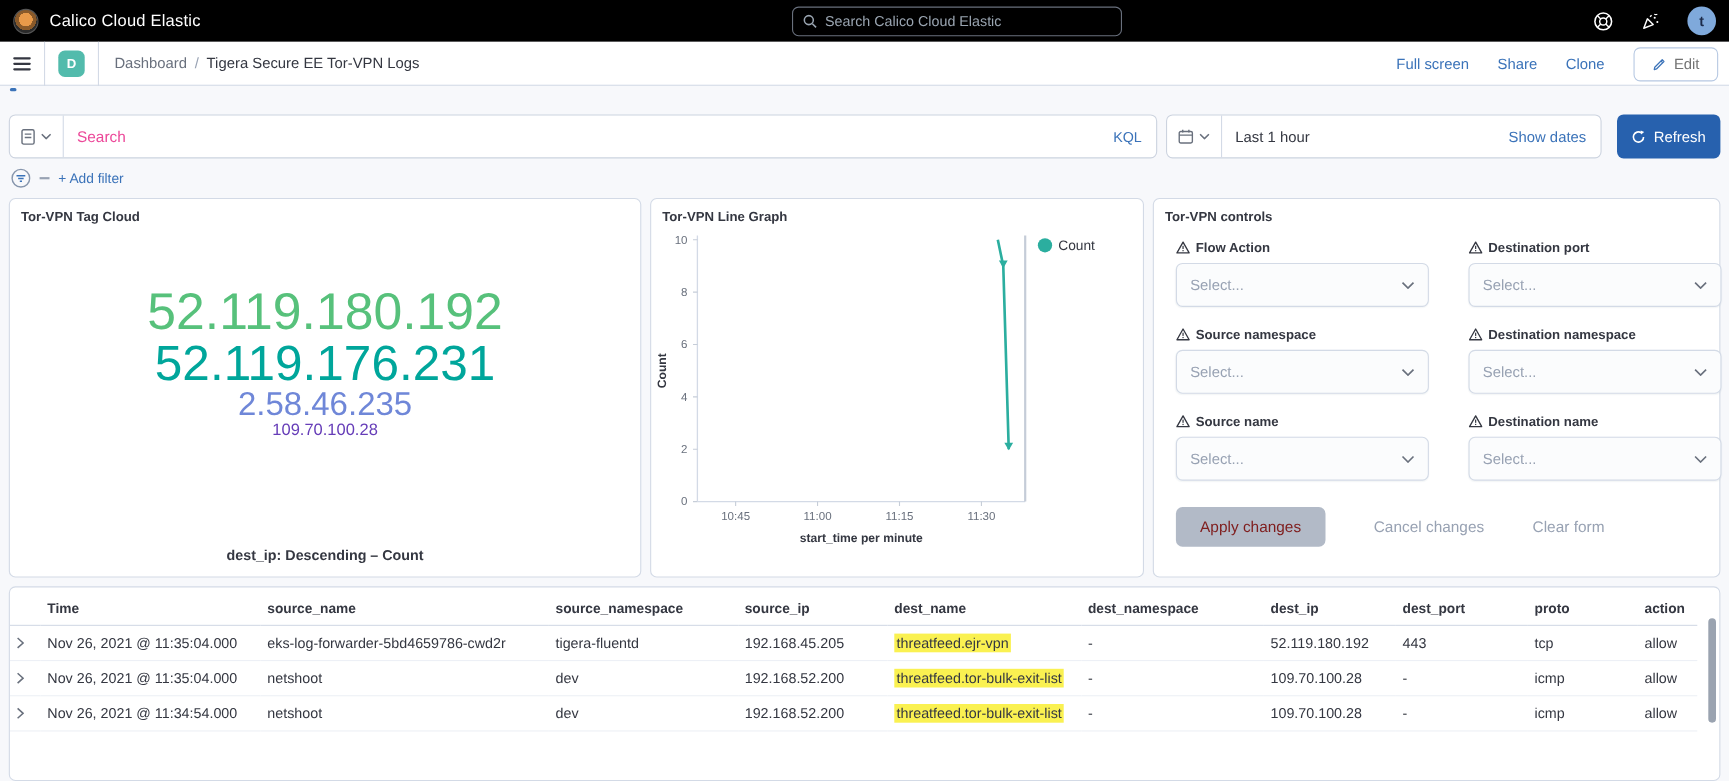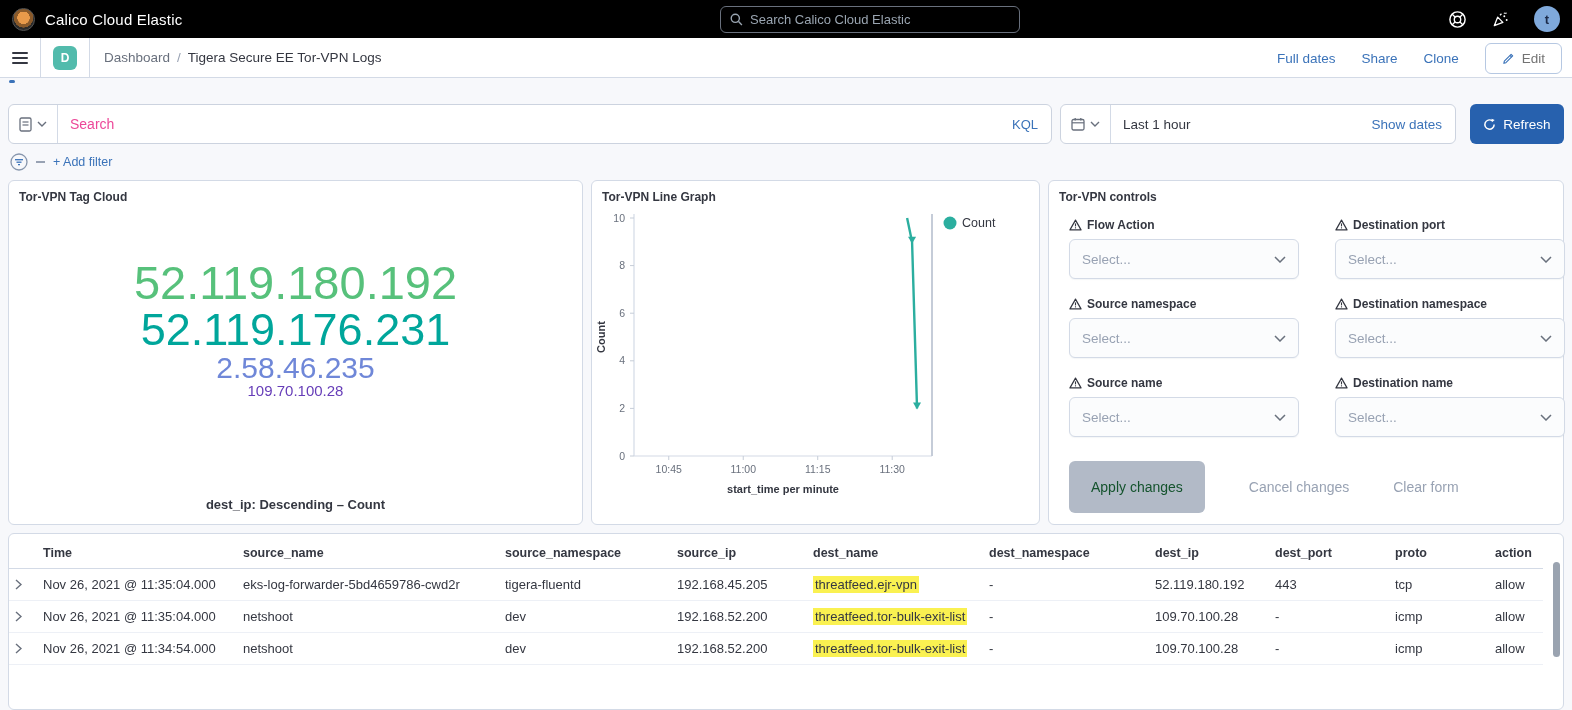--- a/index.html
+++ b/index.html
@@ -64,21 +64,21 @@
   #tagcloud-words { position:absolute; left:0; top:78px; width:100%; display:flex; flex-direction:column; align-items:center; line-height:1.02; }
   #tagcloud-words span { cursor:pointer; white-space:nowrap; }
   .tc-caption { position:absolute; bottom:12px; width:100%; text-align:center; font-size:13px; font-weight:700; color:#343741; }
 
   
   #controls-grid { display:grid; grid-template-columns:230px 230px; column-gap:36px; row-gap:18px; padding:14px 0 0 20px; }
   .field-label { display:flex; align-items:center; gap:5px; font-size:12px; font-weight:700; color:#343741; margin-bottom:7px; }
   .select-box { height:40px; background:#fbfcfd; border:1px solid #d3dae6; border-radius:6px; display:flex; align-items:center; padding:0 12px; cursor:pointer; box-shadow:0 1px 1px rgba(152,162,179,.1); }
   .select-box .ph { color:#98a2b3; font-size:13.5px; flex:1; }
   #controls-buttons { display:flex; align-items:center; gap:44px; padding:24px 0 0 20px; }
-  .apply-btn { height:52px; padding:0 22px; background:#b2bac7; color:#14532d; border:none; border-radius:6px; font-size:14px; }
+  .apply-btn { height:36px; padding:0 22px; background:#b2bac7; color:#7f1d1d; border:none; border-radius:6px; font-size:14px; }
   .ghost-btn { color:#98a2b3; font-size:14px; background:none; border:none; }
 
   
   .table-head-row { display:flex; justify-content:space-between; align-items:flex-start; padding-right:26px; }
   .pagination { display:flex; align-items:center; gap:8px; margin-top:14px; font-size:13px; color:#343741; }
   .page-btn { width:30px; height:26px; background:#eceff5; border:none; border-radius:5px; color:#69707d; display:flex; align-items:center; justify-content:center; cursor:pointer; }
   table { border-collapse:collapse; table-layout:fixed; width:1534px; margin-top:4px; }
   th { text-align:left; font-size:12.5px; font-weight:700; color:#343741; padding:8px 6px; border-bottom:1px solid #d3dae6; }
   td { font-size:13px; color:#343741; padding:8px 6px; border-bottom:1px solid #edf0f6; white-space:nowrap; overflow:hidden; }
   .hl { background:#faf151; padding:1px 2px; }
@@ -133,21 +133,21 @@
   </div>
   <div class="nav-seg">
     <div class="d-badge">D</div>
   </div>
   <div class="breadcrumb">
     <span class="crumb-root">Dashboard</span>
     <span class="crumb-sep">/</span>
     <span class="crumb-current">Tigera Secure EE Tor-VPN Logs</span>
   </div>
   <div class="nav-actions">
-    <span class="nav-link">Full dates</span>
+    <span class="nav-link">Full screen</span>
     <span class="nav-link">Share</span>
     <span class="nav-link">Clone</span>
     <button class="edit-btn">
       <svg width="13" height="13" viewBox="0 0 14 14">
           <path d="M2 12.2 L2.5 9.8 L9.8 2.5 L11.5 4.2 L4.2 11.5 Z" fill="none" stroke="#3b73b9" stroke-width="1.2" stroke-linejoin="round"></path>
           <line x1="8.6" y1="3.7" x2="10.3" y2="5.4" stroke="#3b73b9" stroke-width="1.1"></line>
         </svg>
       <span>Edit</span>
     </button>
   </div>

